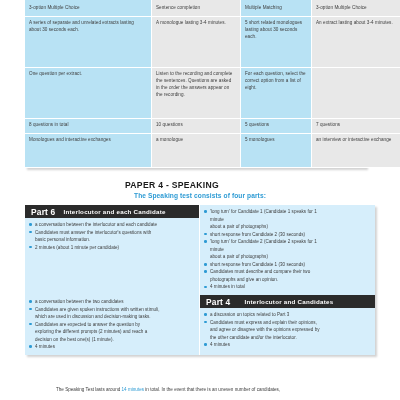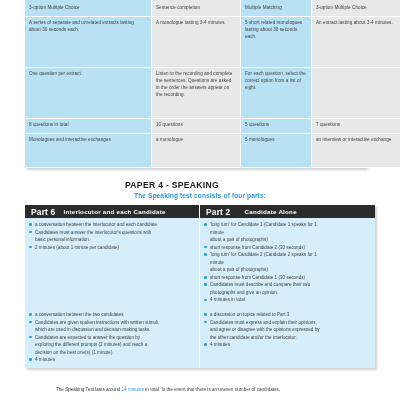--- a/index.html
+++ b/index.html
@@ -183,24 +183,20 @@
       </div>
       <ul class="plist">
         <li>a conversation between the interlocutor and each candidate</li>
         <li>Candidates must answer the interlocutor's questions with</li>
         <li class="cont">basic personal information.</li>
         <li>2 minutes (about 1 minute per candidate)</li>
       </ul>
     </div>
 
     <div class="pcol">
-      <div class="pbar centered">
-        <span class="pnum">Part 2</span>
-        <span class="plabel">Candidate Alone</span>
-      </div>
       <ul class="plist">
         <li>'long turn' for Candidate 1 (Candidate 1 speaks for 1</li>
         <li class="cont">minute</li>
         <li class="cont">about a pair of photographs)</li>
         <li>short response from Candidate 2 (30 seconds)</li>
         <li>'long turn' for Candidate 2 (Candidate 2 speaks for 1</li>
         <li class="cont">minute</li>
         <li class="cont">about a pair of photographs)</li>
         <li>short response from Candidate 1 (30 seconds)</li>
         <li>Candidates must describe and compare their two</li>
@@ -218,20 +214,24 @@
         <li>Candidates are given spoken instructions with written stimuli,</li>
         <li class="cont">which are used in discussion and decision-making tasks.</li>
         <li>Candidates are expected to answer the question by</li>
         <li class="cont">exploring the different prompts (2 minutes) and reach a</li>
         <li class="cont">decision on the best one(s) (1 minute).</li>
         <li>4 minutes</li>
       </ul>
     </div>
 
     <div class="pcol">
+      <div class="pbar centered">
+        <span class="pnum">Part 4</span>
+        <span class="plabel">Interlocutor and Candidates</span>
+      </div>
       <ul class="plist">
         <li>a discussion on topics related to Part 3</li>
         <li>Candidates must express and explain their opinions,</li>
         <li class="cont">and agree or disagree with the opinions expressed by</li>
         <li class="cont">the other candidate and/or the interlocutor.</li>
         <li>4 minutes</li>
       </ul>
     </div>
   </div>
 

